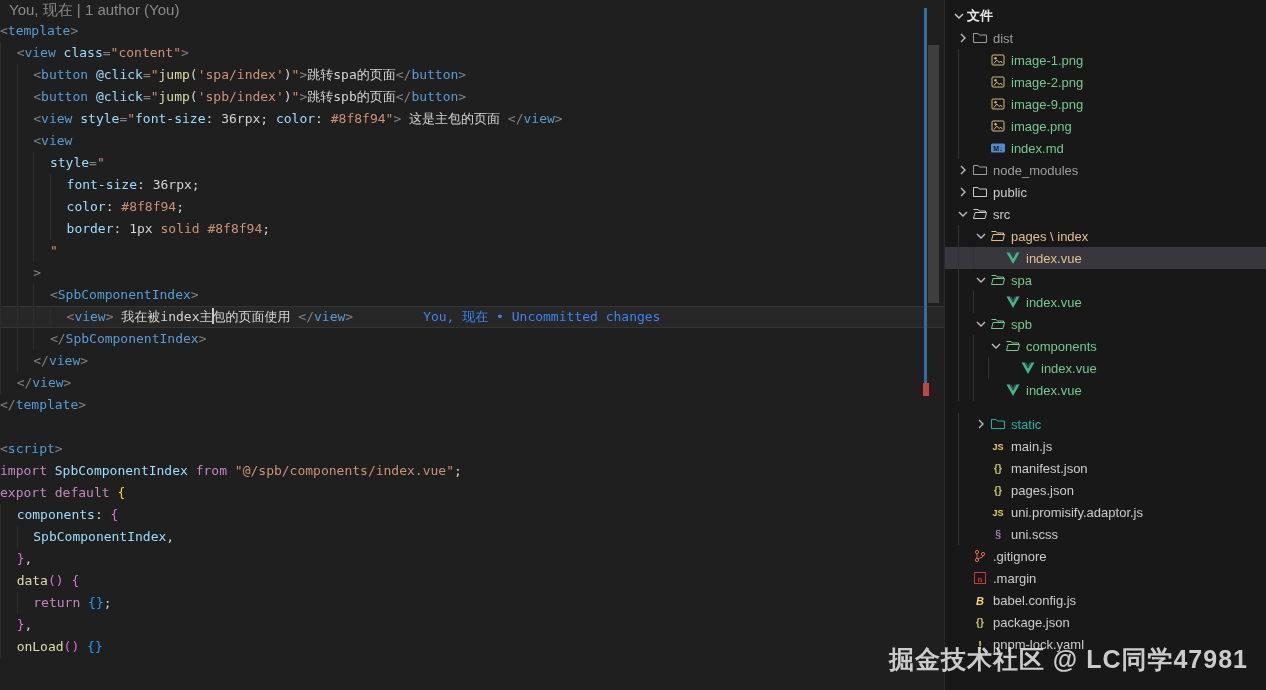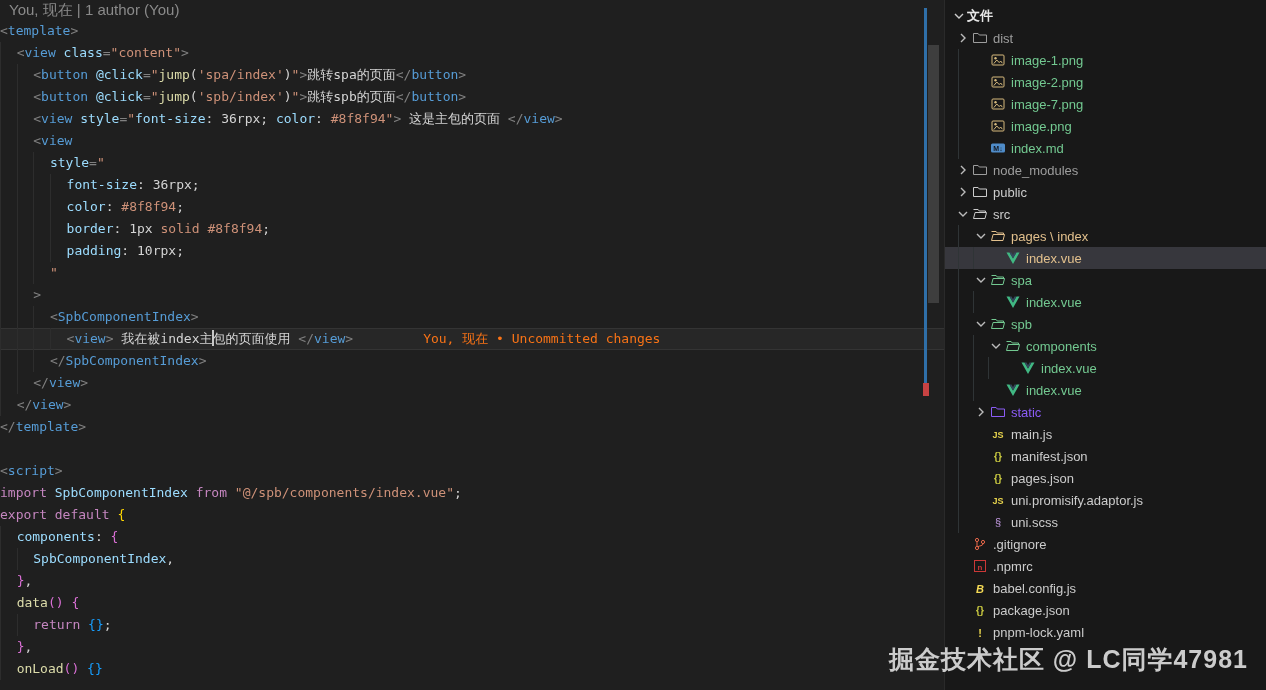--- a/index.html
+++ b/index.html
@@ -11,21 +11,21 @@
   .codelens{height:20px;line-height:20px;padding-left:9px;color:#8a8a8a;
             font-family:"Liberation Sans",sans-serif;font-size:15px;}
   .line{height:22px;line-height:22px;white-space:pre;}
   .line.current{background:#272727;box-shadow:inset 0 1px 0 #343434,inset 0 -1px 0 #343434;}
   .iu{display:inline-block;width:2ch;height:22px;border-left:1px solid #2d2d2d;vertical-align:top;}
   .pn{color:#808080}.tg{color:#569cd6}.at{color:#9cdcfe}.st{color:#ce9178}
   .tx{color:#d4d4d4}.kw{color:#c586c0}.fn{color:#dcdcaa}
   .b1{color:#ffd700}.b2{color:#da70d6}.b3{color:#179fff}
   .cursor{display:inline-block;width:2px;height:16px;background:#c8c8c8;
           vertical-align:-3px;margin:0 -1px;}
-  .blame{color:#f97316;margin-left:70px;}
+  .blame{color:#3b82f6;margin-left:70px;}
   .ov-line{position:absolute;}
   .sb-thumb{position:absolute;left:928px;top:45px;width:11px;height:258px;
             background:rgba(121,121,121,.35);}
   
   .sidebar{position:absolute;left:944px;top:0;width:322px;height:690px;background:#181818;
            border-left:1px solid #2a2a2a;box-sizing:border-box;color:#cccccc;font-size:13px;}
   .sec-head{display:flex;align-items:center;height:22px;padding-left:6px;font-weight:bold;
             color:#e7e7e7;margin-top:5px;}
   .sec-head .chev{width:16px;height:16px;flex:0 0 16px;}
   .row{display:flex;align-items:center;height:22px;}
@@ -49,21 +49,20 @@
       <div class="line"><span class="pn">&lt;</span><span class="tg">template</span><span class="pn">&gt;</span></div>
       <div class="line"><span class="iu"></span><span class="pn">&lt;</span><span class="tg">view</span><span class="tx"> </span><span class="at">class</span><span class="pn">=</span><span class="st">"content"</span><span class="pn">&gt;</span></div>
       <div class="line"><span class="iu"></span><span class="iu"></span><span class="pn">&lt;</span><span class="tg">button</span><span class="tx"> </span><span class="at">@click</span><span class="pn">=</span><span class="st">"</span><span class="fn">jump</span><span class="tx">(</span><span class="st">'spa/index'</span><span class="tx">)</span><span class="st">"</span><span class="pn">&gt;</span><span class="tx">跳转spa的页面</span><span class="pn">&lt;/</span><span class="tg">button</span><span class="pn">&gt;</span></div>
       <div class="line"><span class="iu"></span><span class="iu"></span><span class="pn">&lt;</span><span class="tg">button</span><span class="tx"> </span><span class="at">@click</span><span class="pn">=</span><span class="st">"</span><span class="fn">jump</span><span class="tx">(</span><span class="st">'spb/index'</span><span class="tx">)</span><span class="st">"</span><span class="pn">&gt;</span><span class="tx">跳转spb的页面</span><span class="pn">&lt;/</span><span class="tg">button</span><span class="pn">&gt;</span></div>
       <div class="line"><span class="iu"></span><span class="iu"></span><span class="pn">&lt;</span><span class="tg">view</span><span class="tx"> </span><span class="at">style</span><span class="pn">=</span><span class="st">"</span><span class="at">font-size</span><span class="tx">: 36rpx; </span><span class="at">color</span><span class="tx">: </span><span class="st">#8f8f94</span><span class="st">"</span><span class="pn">&gt;</span><span class="tx"> 这是主包的页面 </span><span class="pn">&lt;/</span><span class="tg">view</span><span class="pn">&gt;</span></div>
       <div class="line"><span class="iu"></span><span class="iu"></span><span class="pn">&lt;</span><span class="tg">view</span></div>
       <div class="line"><span class="iu"></span><span class="iu"></span><span class="iu"></span><span class="at">style</span><span class="pn">=</span><span class="st">"</span></div>
       <div class="line"><span class="iu"></span><span class="iu"></span><span class="iu"></span><span class="iu"></span><span class="at">font-size</span><span class="tx">: 36rpx;</span></div>
       <div class="line"><span class="iu"></span><span class="iu"></span><span class="iu"></span><span class="iu"></span><span class="at">color</span><span class="tx">: </span><span class="st">#8f8f94</span><span class="tx">;</span></div>
       <div class="line"><span class="iu"></span><span class="iu"></span><span class="iu"></span><span class="iu"></span><span class="at">border</span><span class="tx">: 1px </span><span class="st">solid</span><span class="tx"> </span><span class="st">#8f8f94</span><span class="tx">;</span></div>
-      <div class="line"><span class="iu"></span><span class="iu"></span><span class="iu"></span><span class="iu"></span><span class="at">padding</span><span class="tx">: 10rpx;</span></div>
       <div class="line"><span class="iu"></span><span class="iu"></span><span class="iu"></span><span class="st">"</span></div>
       <div class="line"><span class="iu"></span><span class="iu"></span><span class="pn">&gt;</span></div>
       <div class="line"><span class="iu"></span><span class="iu"></span><span class="iu"></span><span class="pn">&lt;</span><span class="tg">SpbComponentIndex</span><span class="pn">&gt;</span></div>
       <div class="line current"><span class="iu"></span><span class="iu"></span><span class="iu"></span><span class="iu"></span><span class="pn">&lt;</span><span class="tg">view</span><span class="pn">&gt;</span><span class="tx"> 我在被index主</span><span class="cursor"></span><span class="tx">包的页面使用 </span><span class="pn">&lt;/</span><span class="tg">view</span><span class="pn">&gt;</span><span class="blame">You, 现在 • Uncommitted changes</span></div>
       <div class="line"><span class="iu"></span><span class="iu"></span><span class="iu"></span><span class="pn">&lt;/</span><span class="tg">SpbComponentIndex</span><span class="pn">&gt;</span></div>
       <div class="line"><span class="iu"></span><span class="iu"></span><span class="pn">&lt;/</span><span class="tg">view</span><span class="pn">&gt;</span></div>
       <div class="line"><span class="iu"></span><span class="pn">&lt;/</span><span class="tg">view</span><span class="pn">&gt;</span></div>
       <div class="line"><span class="pn">&lt;/</span><span class="tg">template</span><span class="pn">&gt;</span></div>
       <div class="line"></div>
       <div class="line"><span class="pn">&lt;</span><span class="tg">script</span><span class="pn">&gt;</span></div>
@@ -132,21 +131,21 @@
       <div class="row" style="color: rgb(115, 201, 145);">
         <span class="tg-guide"></span>
         <span class="chevslot"></span>
         <span class="fic">
           <svg width="16" height="16" viewBox="0 0 16 16">
             <rect x="2" y="3" width="12" height="10" rx="1" fill="none" stroke="#d7ba7d"></rect>
             <circle cx="5.5" cy="6.3" r="1.2" fill="#d7ba7d"></circle>
             <path d="M3.8 11.6l3-3.6 2.4 2.6 1.5-1.6 1.6 2.2" fill="none" stroke="#d7ba7d"></path>
           </svg>
         </span>
-        <span class="lbl">image-7.png</span>
+        <span class="lbl">image-9.png</span>
       </div>
       <div class="row" style="color: rgb(115, 201, 145);">
         <span class="tg-guide"></span>
         <span class="chevslot"></span>
         <span class="fic">
           <svg width="16" height="16" viewBox="0 0 16 16">
             <rect x="2" y="3" width="12" height="10" rx="1" fill="none" stroke="#d7ba7d"></rect>
             <circle cx="5.5" cy="6.3" r="1.2" fill="#d7ba7d"></circle>
             <path d="M3.8 11.6l3-3.6 2.4 2.6 1.5-1.6 1.6 2.2" fill="none" stroke="#d7ba7d"></path>
           </svg>
@@ -307,21 +306,21 @@
         <span class="tg-guide"></span>
         <span class="chevslot"></span>
         <span class="fic">
           <svg width="16" height="16" viewBox="0 0 16 16">
             <path d="M1.5 2.5h3L8 8.6l3.5-6.1h3L8 14z" fill="#41b883"></path>
             <path d="M4.5 2.5h2L8 5.2l1.5-2.7h2L8 8.6z" fill="#34495e"></path>
           </svg>
         </span>
         <span class="lbl">index.vue</span>
       </div>
-      <div class="row" style="color: #8b5cf6;">
+      <div class="row" style="color: #14b8a6; margin-top: 12px;">
         <span class="tg-guide"></span>
         <span class="chevslot">
           <svg width="16" height="16" viewBox="0 0 16 16">
             <path d="M6 4l4 4-4 4" fill="none" stroke="#bbbbbb" stroke-width="1.4"></path>
           </svg>
         </span>
         <span class="fic">
           <svg width="16" height="16" viewBox="0 0 16 16">
             <path d="M1.5 3.5h4.6l1.2 1.5h7.2v7.5H1.5z" fill="none" stroke="currentColor"></path>
           </svg>
@@ -391,21 +390,21 @@
         <span class="lbl">.gitignore</span>
       </div>
       <div class="row" style="color: rgb(204, 204, 204); padding-left: 10px;">
         <span class="chevslot"></span>
         <span class="fic">
           <svg width="16" height="16" viewBox="0 0 16 16">
             <rect x="2.5" y="2.5" width="11" height="11" fill="none" stroke="#cb3837"></rect>
             <text x="8" y="11.5" font-size="8" font-weight="bold" fill="#cb3837" text-anchor="middle" font-family="sans-serif">n</text>
           </svg>
         </span>
-        <span class="lbl">.npmrc</span>
+        <span class="lbl">.margin</span>
       </div>
       <div class="row" style="color: rgb(204, 204, 204); padding-left: 10px;">
         <span class="chevslot"></span>
         <span class="fic">
           <svg width="16" height="16" viewBox="0 0 16 16">
             <text x="8" y="12.5" font-size="11" font-weight="bold" font-style="italic" fill="#f5da55" text-anchor="middle" font-family="sans-serif">B</text>
           </svg>
         </span>
         <span class="lbl">babel.config.js</span>
       </div>

